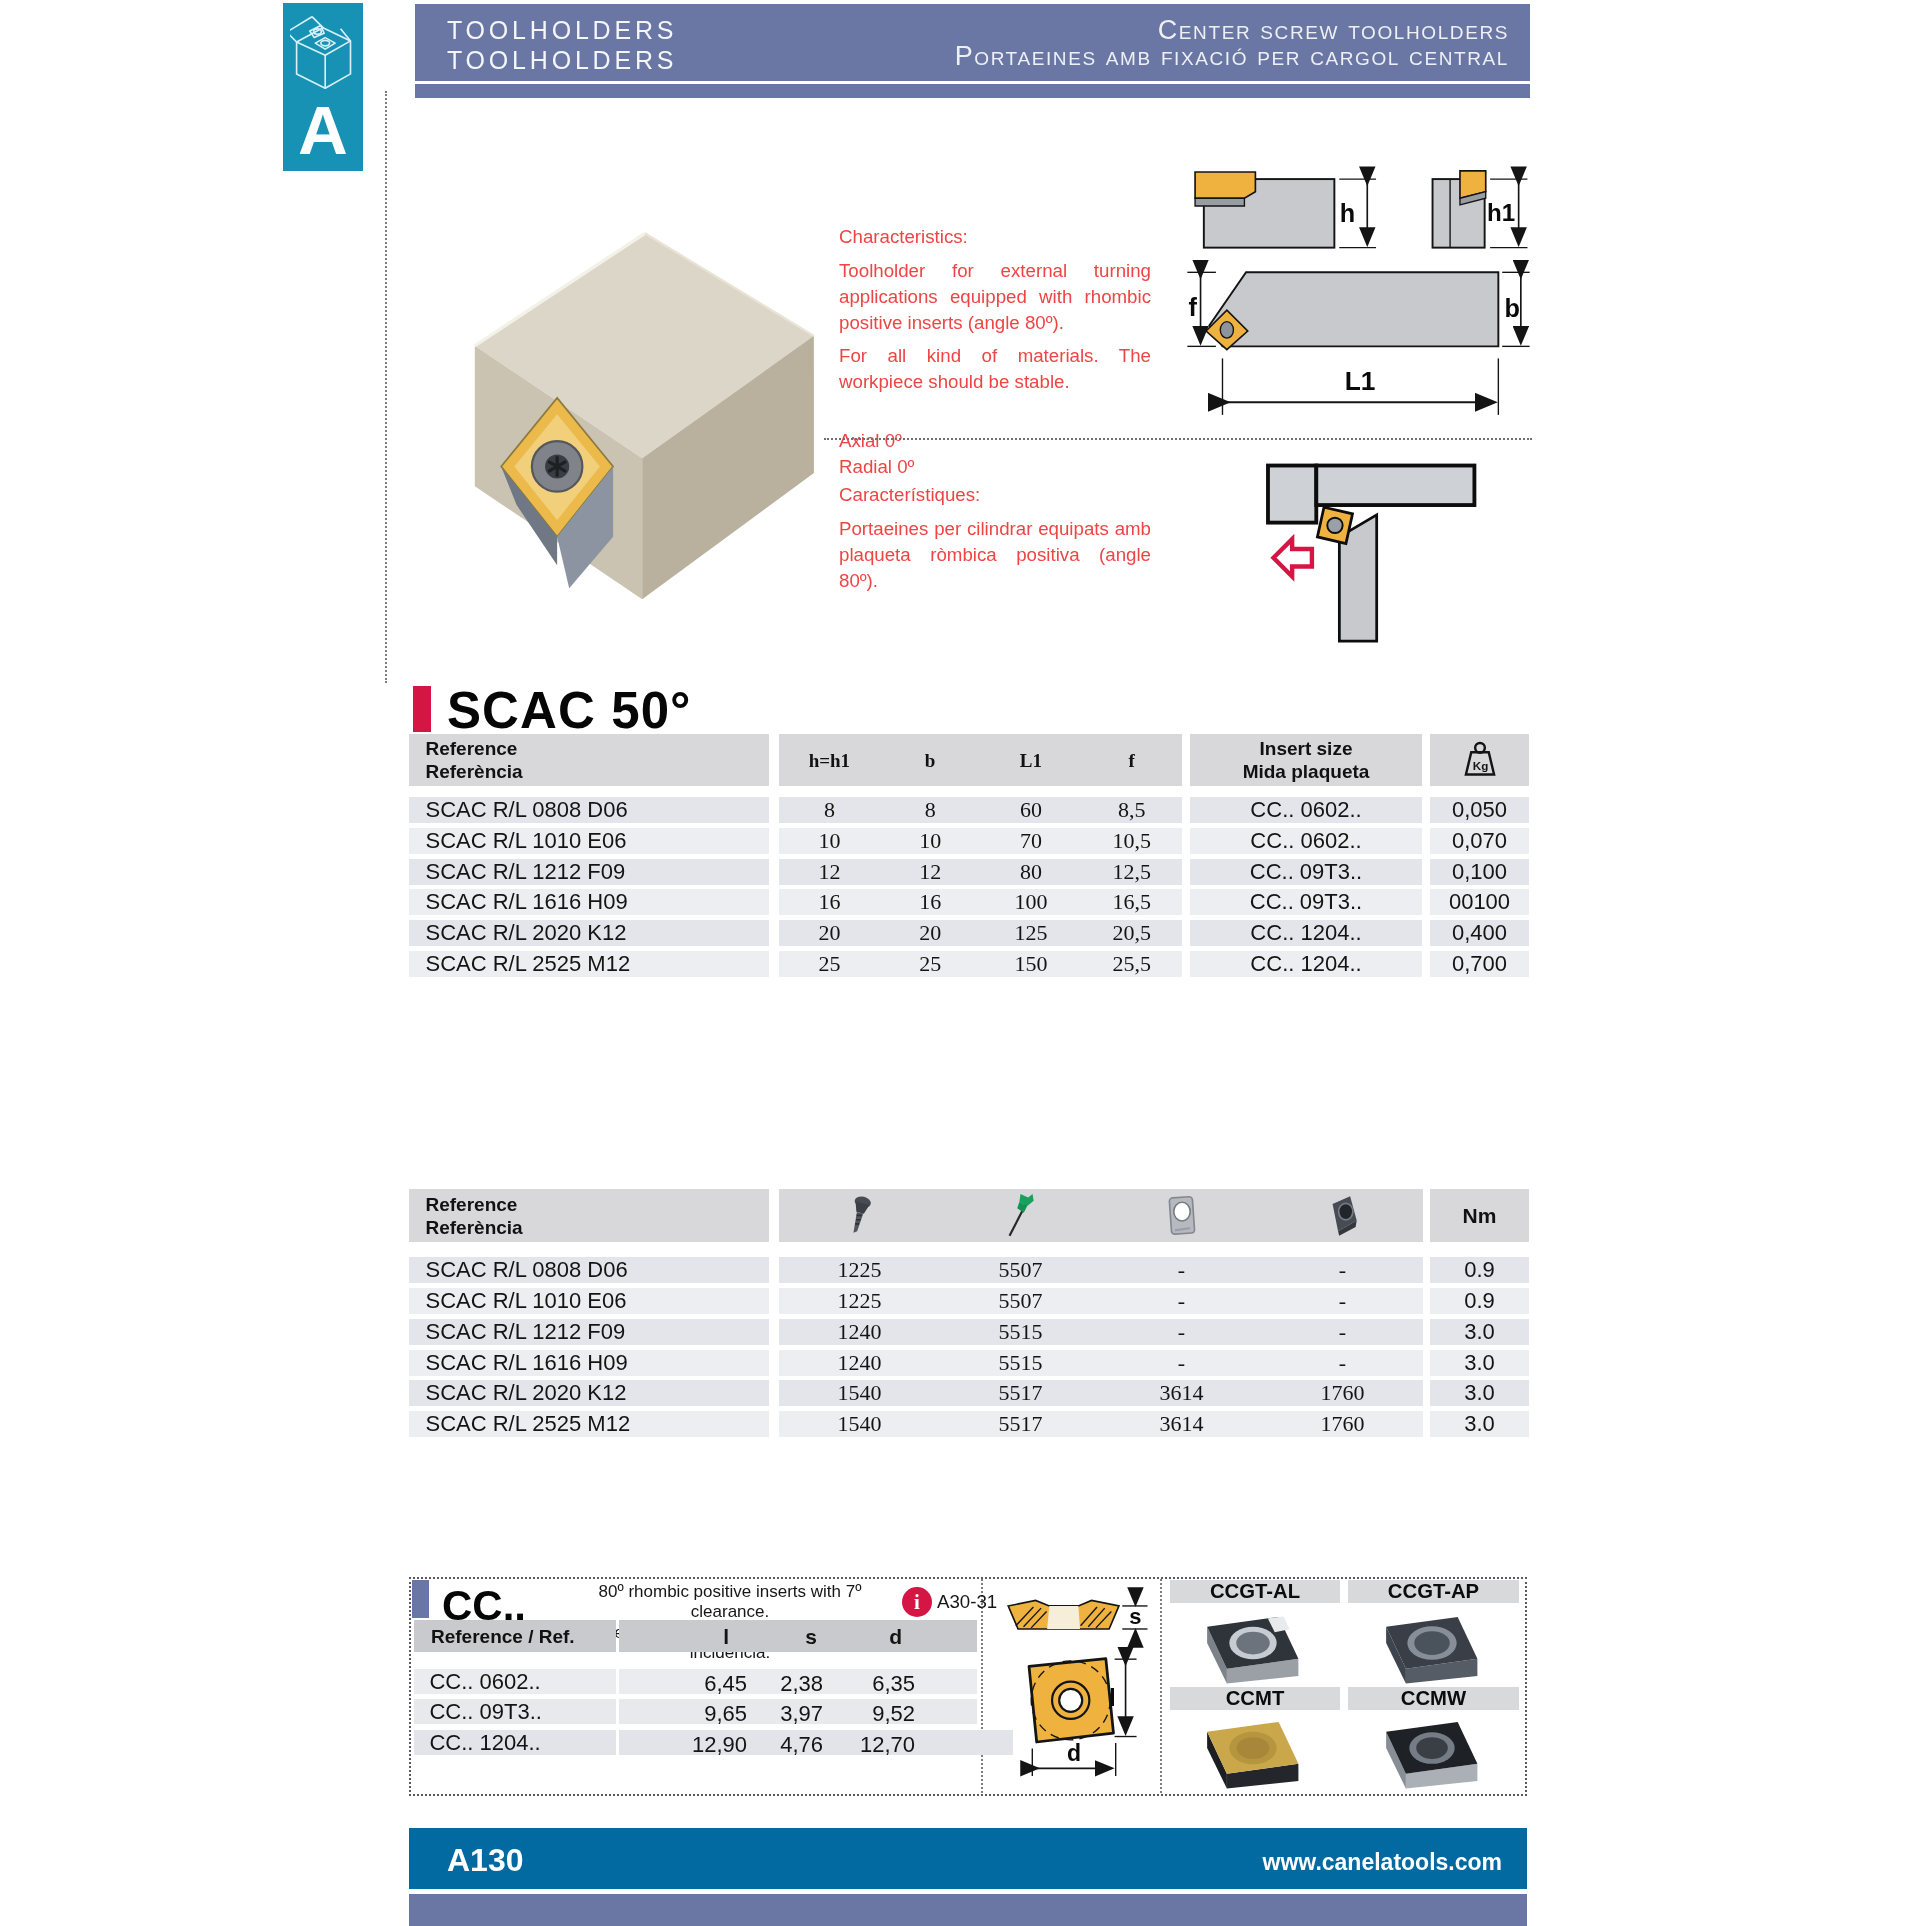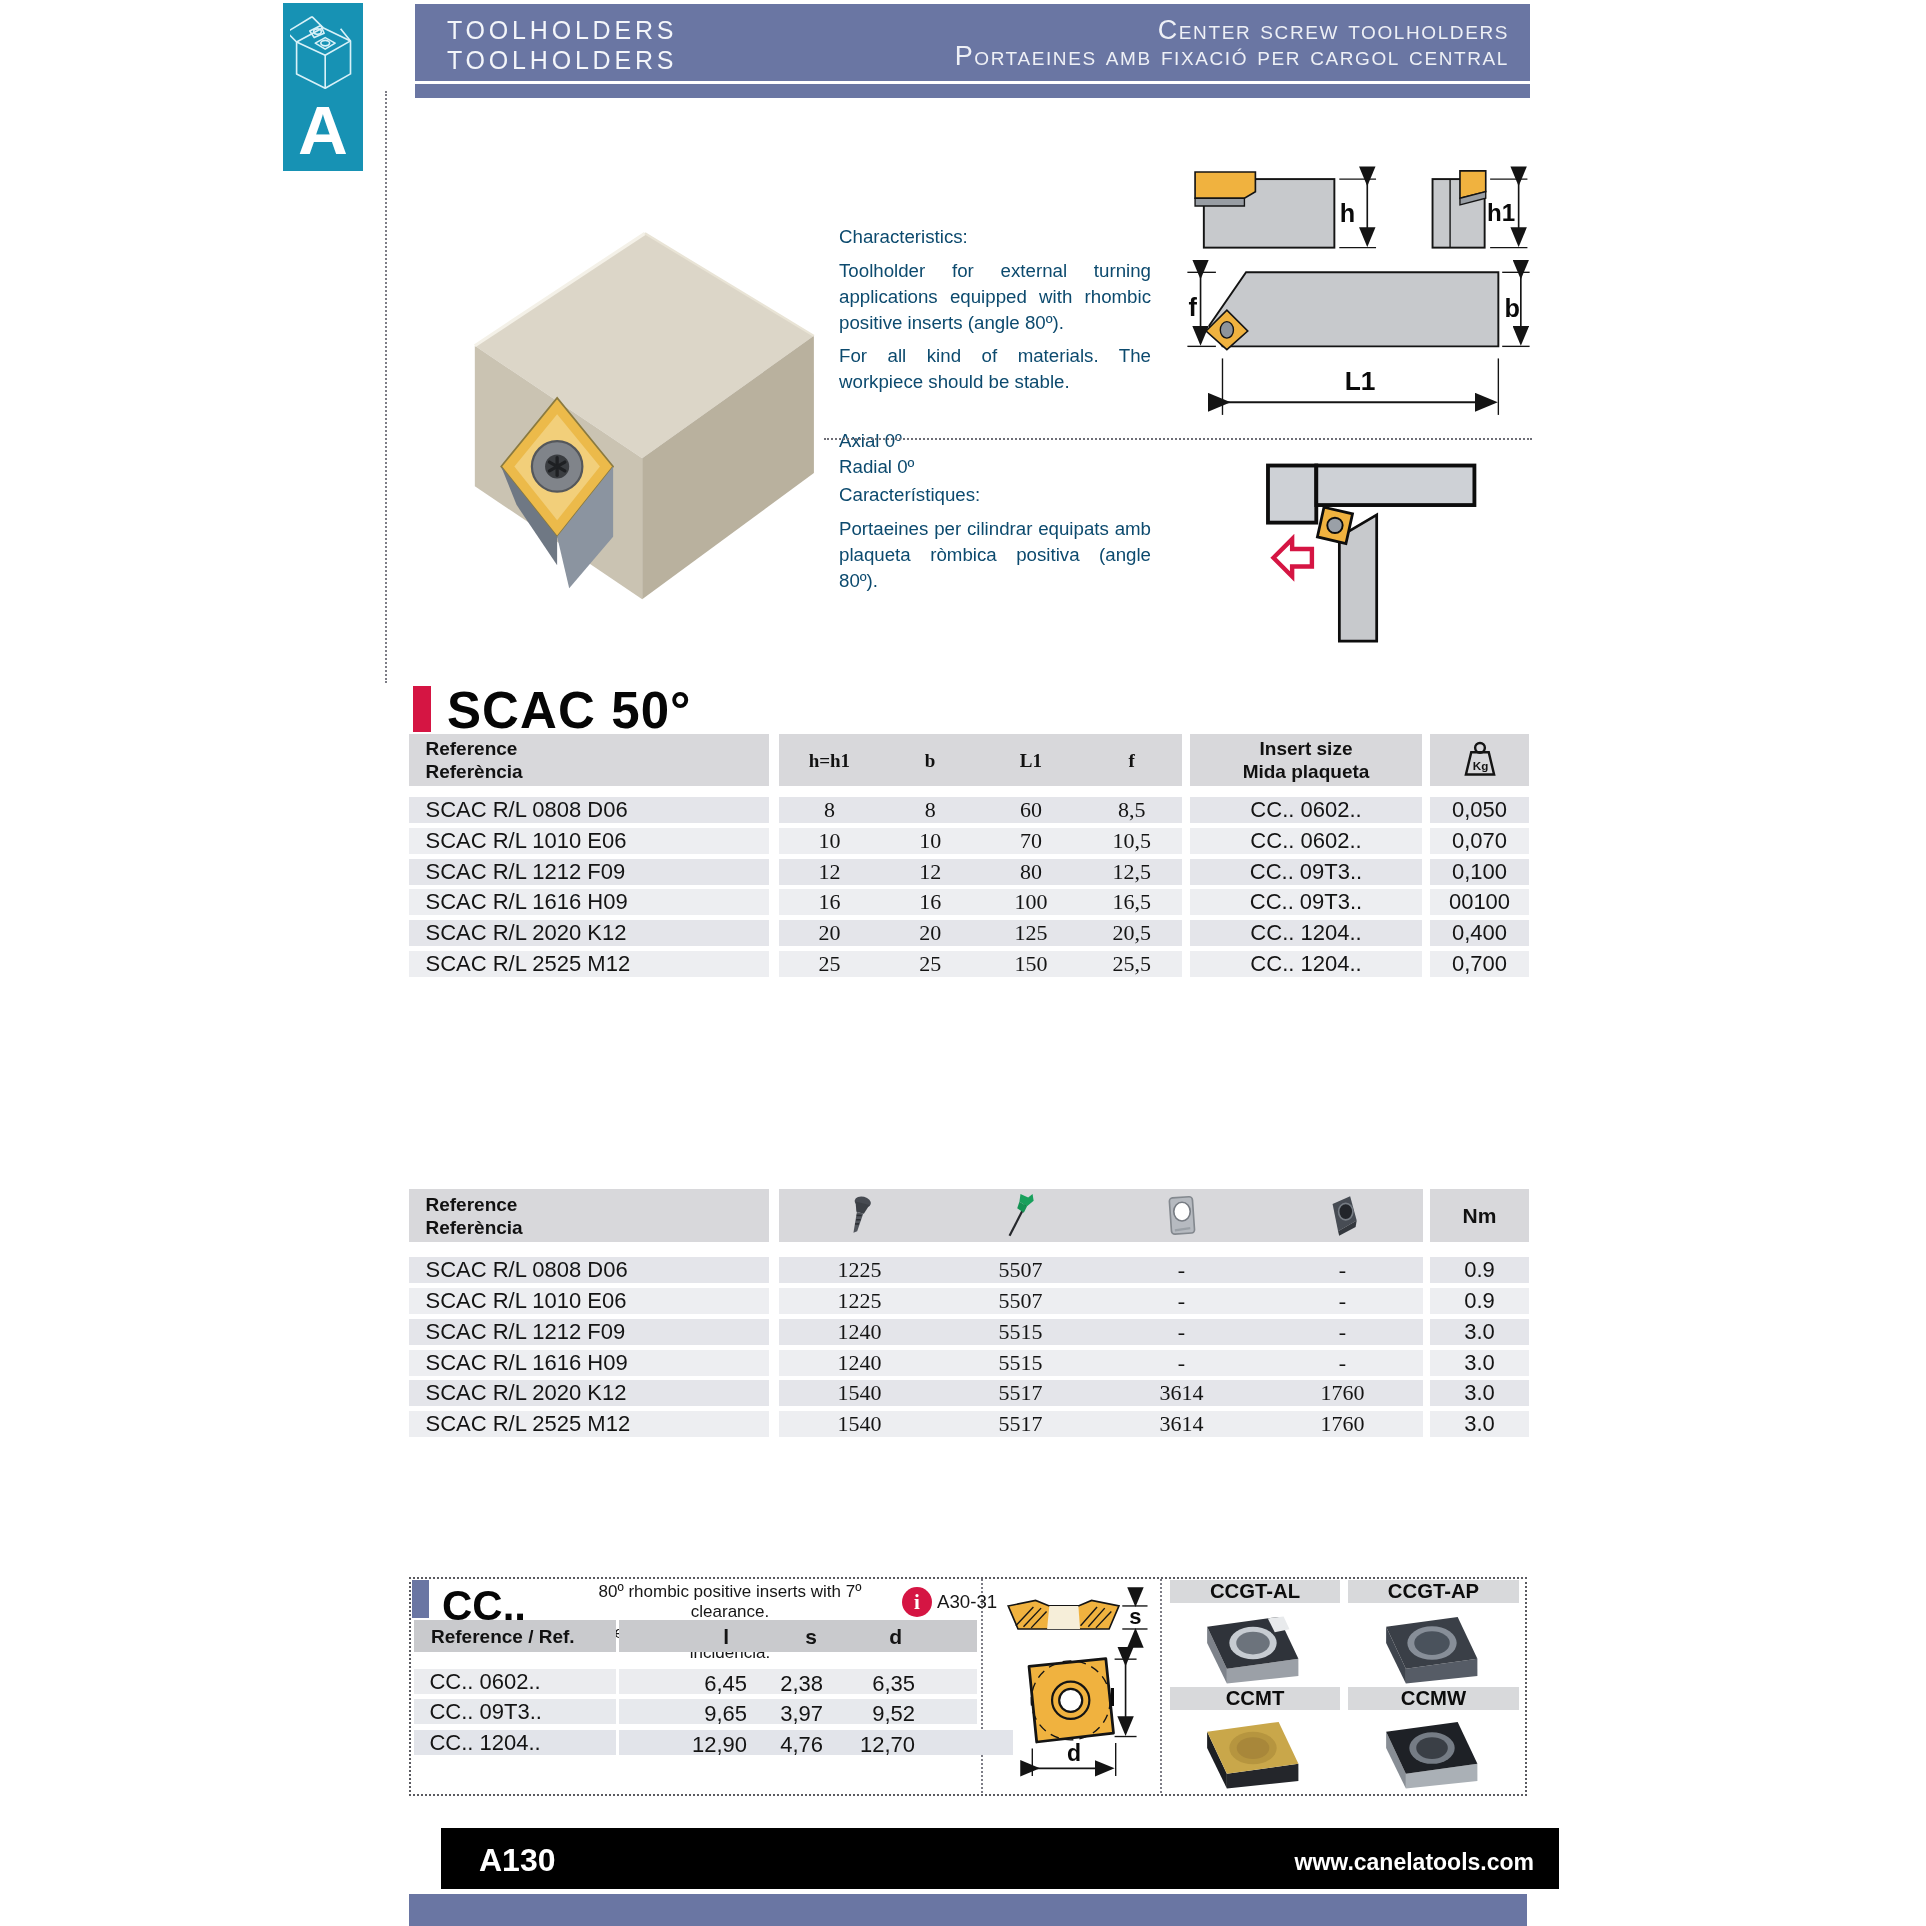--- a/index.html
+++ b/index.html
@@ -13,21 +13,21 @@
   .banner{left:415px;top:3.8px;width:1115px;height:77px;background:#6a76a3;}
   .banner-left{position:absolute;left:32px;top:11px;color:#f4f6fa;font-size:25px;
        letter-spacing:3.8px;line-height:30px;font-weight:500;}
   .banner-right{position:absolute;right:21px;top:13px;color:#eef0f6;text-align:right;
        font-variant:small-caps;font-size:27px;letter-spacing:1.6px;line-height:26px;}
   .banner-strip{left:415px;top:84px;width:1115px;height:13.7px;background:#6a76a3;}
   .dot-v{border-left:2.2px dotted #7d7d86;}
   .dot-h{border-top:2.2px dotted #6e6e76;}
   
   .blk-title{color:#9aa6bb;font-size:21.4px;margin:0 0 8.8px 0;font-weight:400;}
-  .blk p{margin:0 0 7.7px 0;font-size:18.7px;line-height:26px;color:#0c4a6e;text-align:justify;}
+  .blk p{margin:0 0 7.7px 0;font-size:18.7px;line-height:26px;color:#ef4444;text-align:justify;}
   .blk .plain{text-align:left;}
   
   .sec-bar{left:413px;top:686px;width:17.6px;height:46px;background:#d51543;}
   .sec-title{left:447px;top:681px;font-size:51px;font-weight:bold;letter-spacing:1.1px;color:#060606;}
   
   .hcell{background:#d8d8db;}
   .t-head{font-size:19px;font-weight:bold;line-height:23px;color:#111;}
   .cell-txt{font-size:22px;color:#141414;}
   .row-a{background:#e4e5ea;}
   .row-b{background:#edeef1;}
@@ -41,21 +41,21 @@
   .cc-code{left:442px;top:1582px;font-size:42px;font-weight:bold;color:#060606;}
   .cc-desc{left:560px;top:1582px;width:340px;text-align:center;font-size:17px;line-height:20.3px;color:#161616;}
   .info-dot{left:902px;top:1587px;width:30px;height:30px;border-radius:50%;background:#d51543;
        color:#fff;font-size:21px;font-weight:bold;text-align:center;line-height:30px;font-family:"Liberation Serif",serif;}
   .info-ref{left:937px;top:1591px;font-size:18.7px;color:#161616;}
   .cc-hcell{background:#c9cacd;}
   .ccrow0{background:#ebecef;} .ccrow1{background:#e7e9ed;} .ccrow2{background:#e2e4ea;}
   .num-r{position:absolute;text-align:right;font-size:22px;color:#141414;}
   .photo-label{background:#d8d9db;font-size:20.3px;font-weight:bold;text-align:center;line-height:23px;color:#0c0c0c;}
   
-  .footer-main{left:409px;top:1828px;width:1118px;height:61px;background:#000000;margin-left:32px;}
+  .footer-main{left:409px;top:1828px;width:1118px;height:61px;background:#0369a1;}
   .footer-sub{left:409px;top:1894px;width:1118px;height:32px;background:#6a76a3;}
   .footer-code{position:absolute;left:38px;top:14.3px;color:#fff;font-size:32px;font-weight:bold;}
   .footer-site{position:absolute;right:25px;top:21px;color:#fff;font-size:23px;font-weight:bold;}
 </style>
 </head>
 <body>
 
 <div class="abs side-tab">
   <svg class="abs" style="left:6.6px;top:6.6px" width="66" height="88" viewBox="0 0 120 160">
     <g fill="none" stroke="#d8f1f8" stroke-width="3" stroke-linejoin="round">

